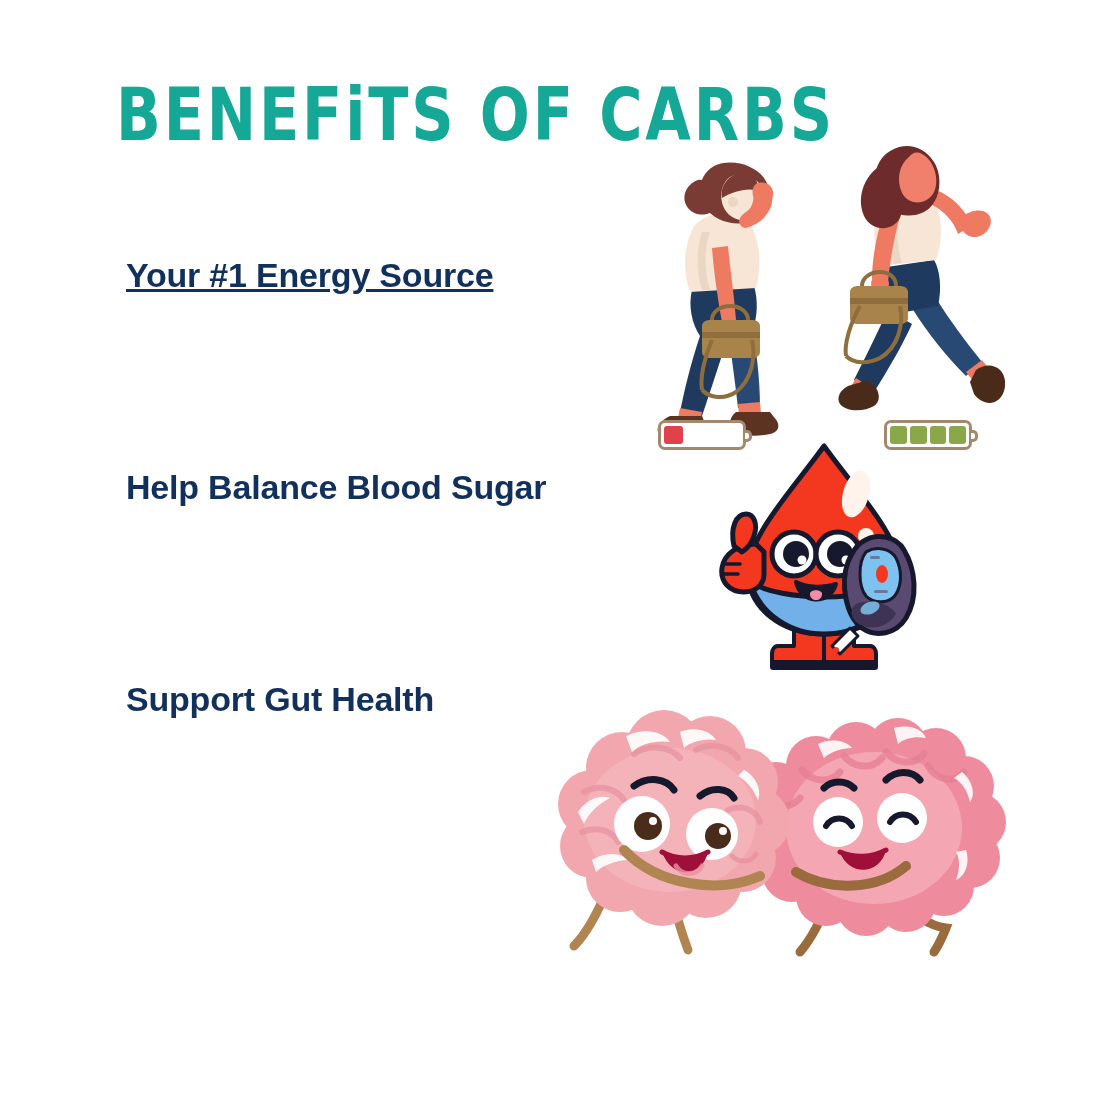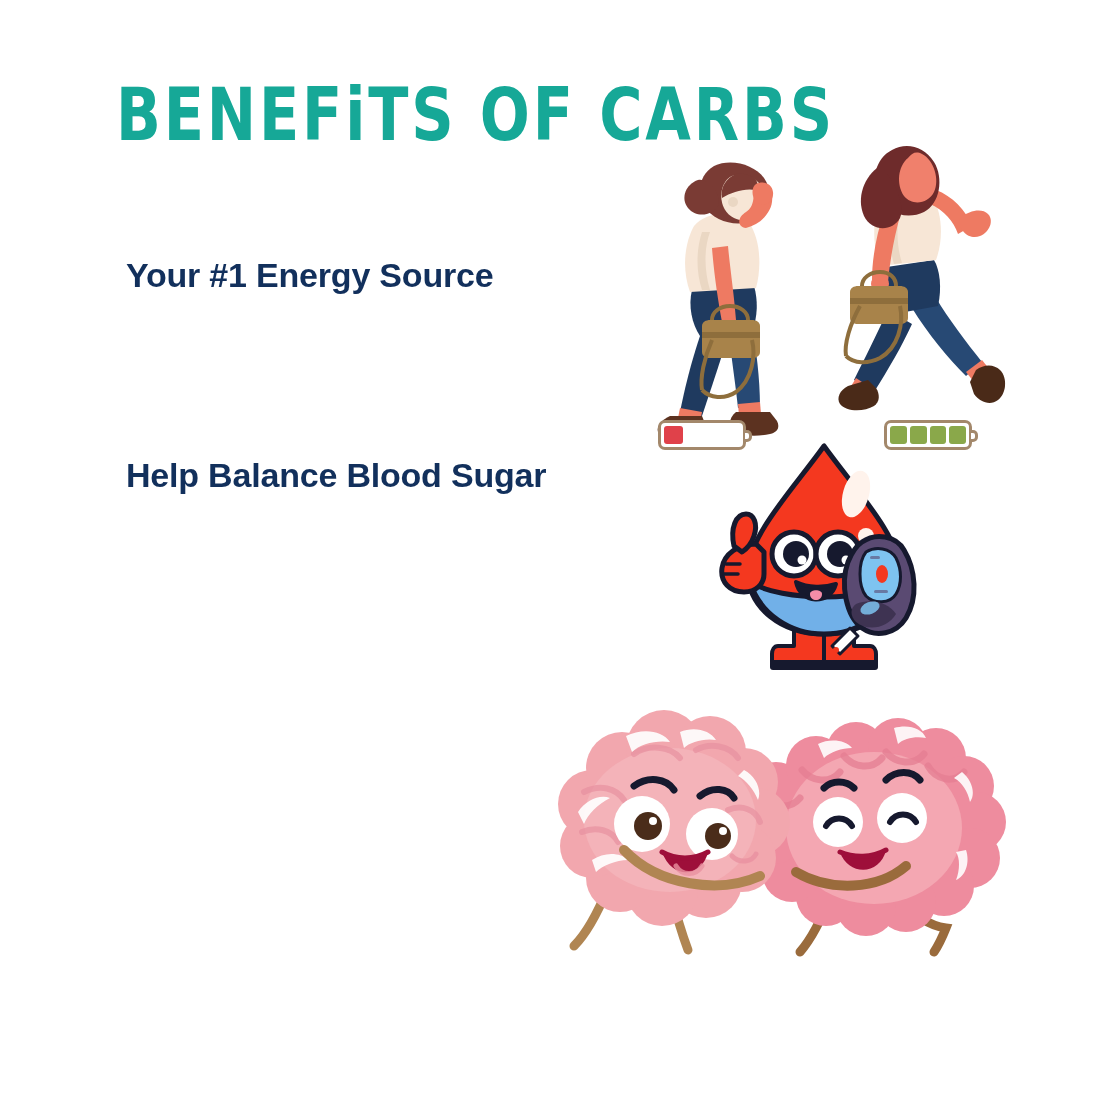--- a/index.html
+++ b/index.html
@@ -28,22 +28,22 @@
   
   .benefit{
     position:absolute;left:126px;
     font-family:"Liberation Sans", sans-serif;
     font-weight:700;
     font-size:34px;
     color:#12305C;
     white-space:nowrap;
     letter-spacing:-0.2px;
   }
-  #b0{top:256px;}
-  #b1{top:456px;}
+  #b0{top:256px;text-decoration:underline;}
+  #b1{top:468px;}
   #b2{top:680px;}
   #b3{top:892px;}
 
   
   .art{position:absolute;}
 
   
   .women-scene{left:640px;top:140px;width:400px;height:310px;}
   .battery-row{left:640px;top:414px;width:400px;height:46px;}
 
@@ -78,20 +78,21 @@
 </style>
 </head>
 <body>
 
 <div class="canvas">
 
   <div class="title">BENEFiTS OF CARBS</div>
 
   <div class="benefit" id="b0">Your #1 Energy Source</div>
   <div class="benefit" id="b1">Help Balance Blood Sugar</div>
+  <div class="benefit" id="b2">Support Gut Health</div>
 
   <div class="art women-scene">
     <svg width="400" height="310" viewBox="0 0 400 310" xmlns="http://www.w3.org/2000/svg">
 
       <g>
 
         <path d="M62 190 C50 225 44 252 40 272 L62 276 C70 252 80 222 88 196 Z" fill="#1F3A5F"></path>
 
         <path d="M88 188 C92 222 96 248 98 268 L120 266 C120 238 116 208 112 186 Z" fill="#274974"></path>
 

